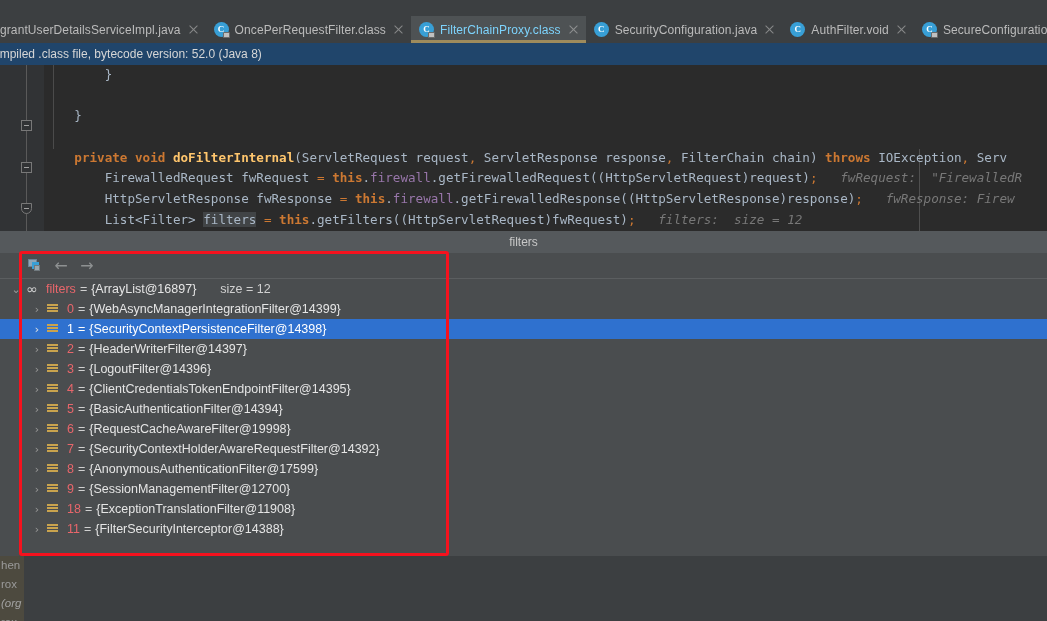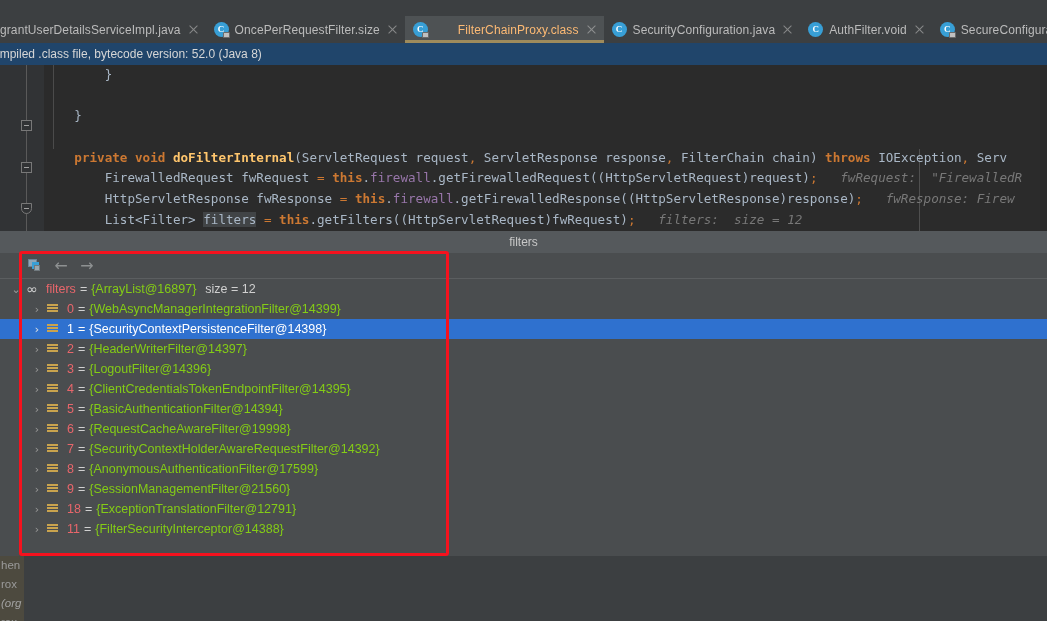--- a/index.html
+++ b/index.html
@@ -84,21 +84,21 @@
     background: #c0c0c0;
     border: 1px solid #6a6a6a;
     border-radius: 1px;
     box-sizing: border-box;
   }
   .tab-label {
     font-size: 12px;
     color: #bbbbbb;
     letter-spacing: 0.1px;
   }
-  .tab.active .tab-label { color: #fdba74; margin-left: 24px; }
+  .tab.active .tab-label { color: #7dd3fc; }
   .tab-close {
     margin-left: 7px;
     width: 11px;
     height: 11px;
     position: relative;
     opacity: 0.65;
     flex: 0 0 auto;
   }
   .tab-close:before, .tab-close:after {
     content: "";
@@ -332,22 +332,22 @@
     height: 2px;
     background: #c9a34e;
     margin-bottom: 1px;
   }
   .icon-list i:nth-child(1){ width: 11px; }
   .icon-list i:nth-child(2){ width: 11px; }
   .icon-list i:nth-child(3){ width: 11px; }
   .t-name { color: #e8666b; }
   .t-idx  { color: #e8666b; font-weight: normal; }
   .t-eq   { color: #d0d0d0; margin: 0 4px; }
-  .t-val  { color: #84cc16; }
-  .t-size { color: #d0d0d0; margin-left: 9px; }
+  .t-val  { color: #e5e5e5; }
+  .t-size { color: #d0d0d0; margin-left: 24px; }
   .trow.selected .t-name,
   .trow.selected .t-idx,
   .trow.selected .t-eq,
   .trow.selected .t-val,
   .trow.selected .t-size { color: #ffffff; }
 
   
   .bg-left-strip {
     position: absolute;
     left: 0; top: 430px;
@@ -419,21 +419,21 @@
   <div class="tabbar" id="tabbar">
       <div class="tab" style="margin-left: -8px;">
         <span class="tab-label">grantUserDetailsServiceImpl.java</span>
         <span class="tab-close"></span>
       </div>
       <div class="tab">
         <span class="tab-icon locked">
           <span class="cbadge">C</span>
           <span class="lock"></span>
         </span>
-        <span class="tab-label">OncePerRequestFilter.size</span>
+        <span class="tab-label">OncePerRequestFilter.class</span>
         <span class="tab-close"></span>
       </div>
       <div class="tab active">
         <span class="tab-icon locked">
           <span class="cbadge">C</span>
           <span class="lock"></span>
         </span>
         <span class="tab-label">FilterChainProxy.class</span>
         <span class="tab-close"></span>
       </div>
@@ -657,35 +657,35 @@
           <span class="twist">›</span>
           <span class="t-icon">
             <span class="icon-list">
               <i></i>
               <i></i>
               <i></i>
             </span>
           </span>
           <span class="t-idx">9</span>
           <span class="t-eq">=</span>
-          <span class="t-val">{SessionManagementFilter@21560}</span>
+          <span class="t-val">{SessionManagementFilter@12700}</span>
         </div>
         <div class="trow" style="padding-left: 8px;">
           <span class="t-indent"></span>
           <span class="twist">›</span>
           <span class="t-icon">
             <span class="icon-list">
               <i></i>
               <i></i>
               <i></i>
             </span>
           </span>
           <span class="t-idx">18</span>
           <span class="t-eq">=</span>
-          <span class="t-val">{ExceptionTranslationFilter@12791}</span>
+          <span class="t-val">{ExceptionTranslationFilter@11908}</span>
         </div>
         <div class="trow" style="padding-left: 8px;">
           <span class="t-indent"></span>
           <span class="twist">›</span>
           <span class="t-icon">
             <span class="icon-list">
               <i></i>
               <i></i>
               <i></i>
             </span>

